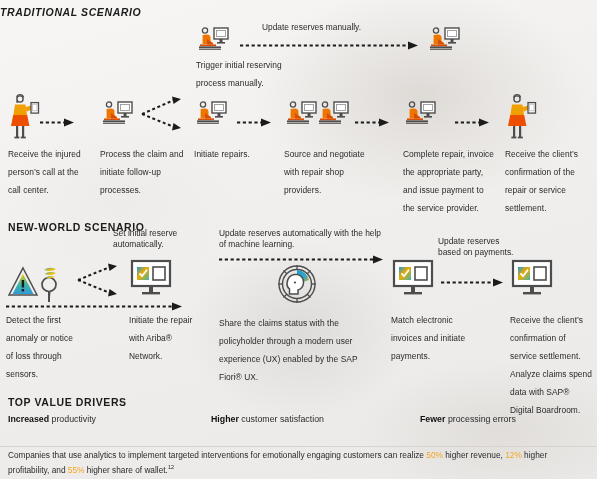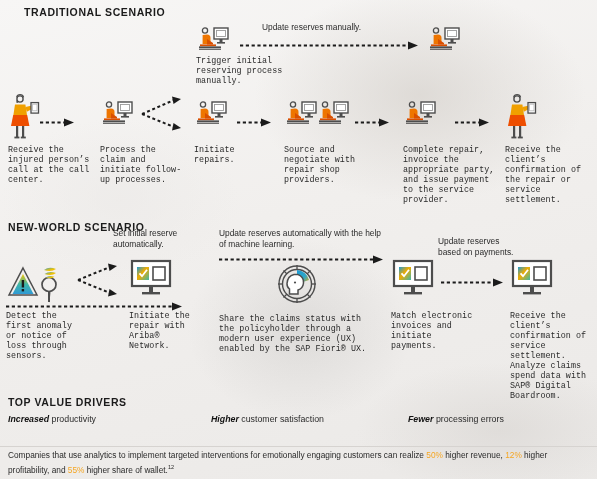--- a/index.html
+++ b/index.html
@@ -28,24 +28,23 @@
   .sec-title {
     position: absolute;
     font-size: 10.5px;
     font-weight: bold;
     letter-spacing: 0.6px;
     color: #1b1b1b;
   }
   .step-text {
     position: absolute;
     font-size: 8.4px;
-    line-height: 10px;
+    line-height: 18px;
     color: #2a2a2a;
     letter-spacing: 0.05px;
-    font-family: Liberation Mono, monospace;
   }
   .flow-label {
     position: absolute;
     font-size: 8.4px;
     line-height: 10.6px;
     color: #2a2a2a;
   }
   .icon-slot {
     position: absolute;
   }
@@ -58,41 +57,41 @@
     font-size: 10.5px;
     font-weight: bold;
     letter-spacing: 0.6px;
     color: #1b1b1b;
   }
   .vd-item {
     position: absolute;
     font-size: 8.8px;
     color: #2a2a2a;
   }
-  .vd-item b { font-weight: bold; color: #111; font-style: italic; }
+  .vd-item b { font-weight: bold; color: #111; }
   .footnote {
     position: absolute;
     font-size: 8.3px;
     line-height: 11.5px;
     color: #2a2a2a;
   }
   .hl { color: #f5a623; }
   .footnote sup { font-size: 5.6px; }
   .rule {
     position: absolute;
     background: #d6d3d0;
     height: 1px;
   }
 </style>
 </head>
 <body>
 
 <div id="infographic">
 
-  <div class="sec-title" style="left:24px; top:6px;">TRADITIONAL SCENARIO</div>
+  <div class="sec-title" style="left:0; top:6px;font-style:italic;">TRADITIONAL SCENARIO</div>
 
   <div class="icon-slot" style="left:196px; top:26px;">
     <svg width="34" height="26" viewBox="0 0 34 26">
       <rect x="18" y="2" width="14" height="11" fill="#ffffff" stroke="#4d4d4d" stroke-width="1.4"></rect>
       <rect x="20.5" y="4.5" width="9" height="6" fill="none" stroke="#9a9a9a" stroke-width="0.9"></rect>
       <rect x="23.5" y="13" width="3" height="3" fill="#4d4d4d"></rect>
       <rect x="21" y="16" width="8" height="1.6" fill="#4d4d4d"></rect>
       <circle cx="9" cy="4.5" r="2.6" fill="none" stroke="#4d4d4d" stroke-width="1.3"></circle>
       <path d="M6.6 9 L6.6 18 L14.5 18 L14.5 12 Q14.5 9 11 8.6 Z" fill="#ee7500"></path>
       <path d="M11 13 L17 17 L17 18.6 L11 18.6 Z" fill="#d94f00"></path>
@@ -418,21 +417,21 @@
   <div class="vd-title" style="left:8px; top:396px;">TOP VALUE DRIVERS</div>
 
   <div class="vd-item" style="left:8px; top:414px;">
     <b>Increased</b><span> productivity</span>
   </div>
 
   <div class="vd-item" style="left:211px; top:414px;">
     <b>Higher</b><span> customer satisfaction</span>
   </div>
 
-  <div class="vd-item" style="left:408px; top:414px;">
+  <div class="vd-item" style="left:420px; top:414px;">
     <b>Fewer</b><span> processing errors</span>
   </div>
 
   <div class="rule" style="left:0px; top:446px; width:597px;"></div>
 
   <div class="footnote" style="left:8px; top:450px; width:580px;">
     <span>Companies that use analytics to implement targeted interventions for emotionally engaging customers can realize </span><span class="hl">50%</span><span> higher revenue, </span><span class="hl">12%</span><span> higher profitability, and </span><span class="hl">55%</span><span> higher share of wallet.</span><sup>12</sup>
   </div>
 
 </div>

